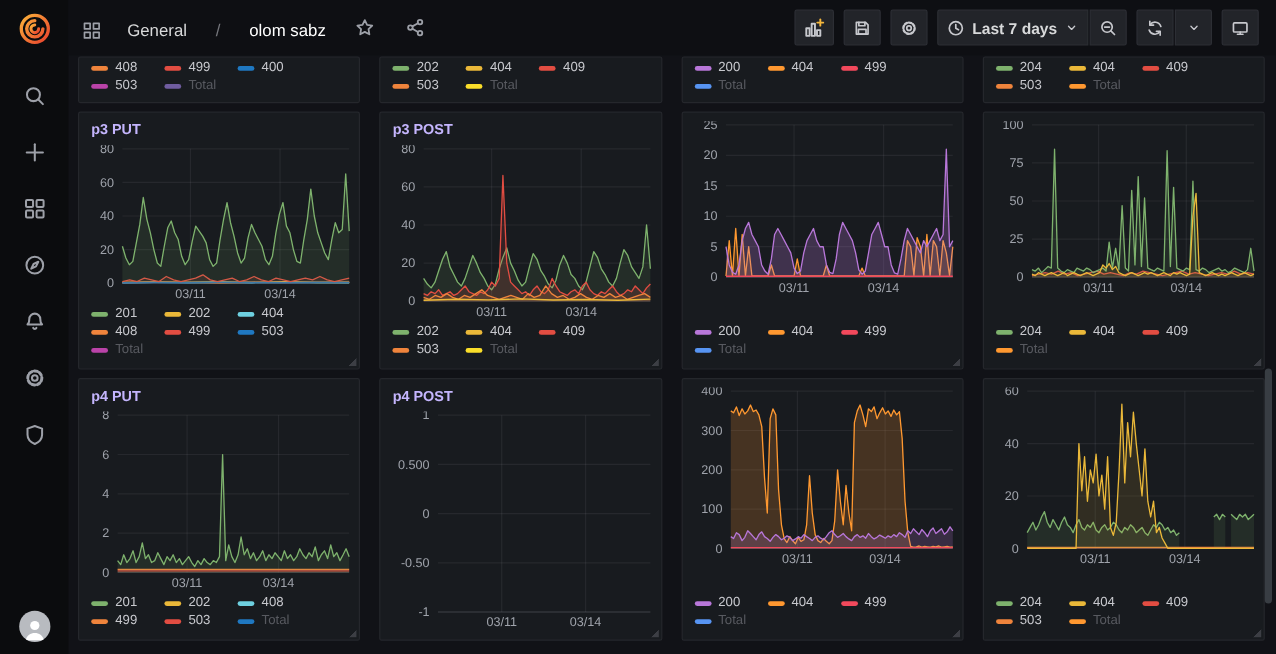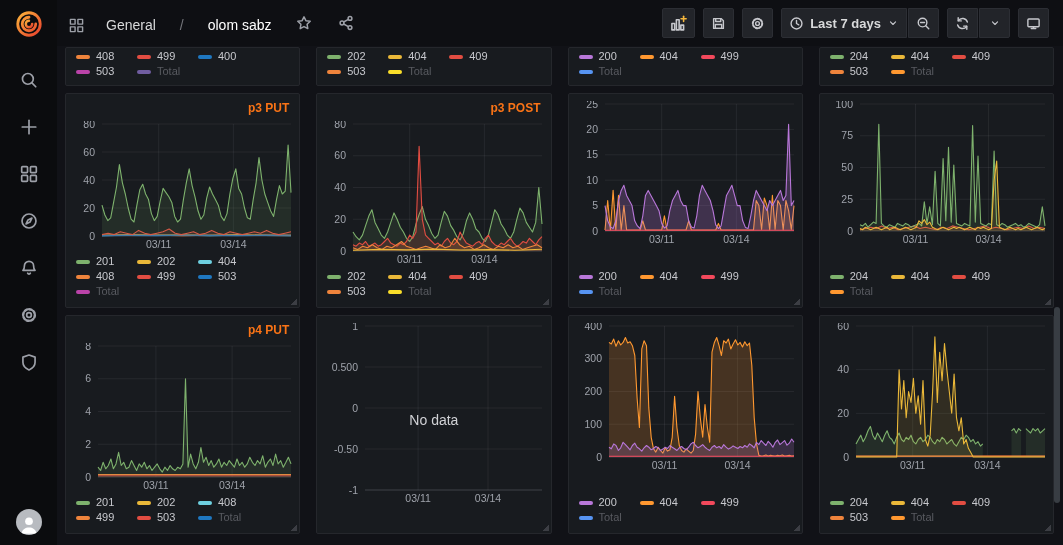--- a/index.html
+++ b/index.html
@@ -34,21 +34,21 @@
   .tgroup .tbtn:last-child { border-top-left-radius:0; border-bottom-left-radius:0; }
   .tbtn svg { stroke:#c7c8cd; fill:none; stroke-width:1.5; stroke-linecap:round; stroke-linejoin:round; }
   .tbtn .accent { stroke:#f5b73d; }
   .time-label { font-weight:600; }
 
   
   .dash { flex:1; display:grid; grid-template-columns:repeat(4, 1fr); grid-template-rows:39px 215px 219px; gap:7px 16px; padding:1px 9px 6px 8px; }
   .panel { position:relative; background:#181b1f; border:1px solid #25272c; border-radius:2px; display:flex; flex-direction:column; padding:7px 10px 8px; min-width:0; }
   .panel.cut { justify-content:flex-end; overflow:hidden; padding:0 10px 6px; }
   .panel.full::after { content:""; position:absolute; right:2px; bottom:2px; width:7px; height:7px; background:linear-gradient(135deg, transparent 55%, #3c3e44 55%); }
-  .ptitle { text-align:right; font-size:12px; font-weight:700; color:#f97316; height:17px; flex:0 0 17px; margin-bottom:3px; cursor:pointer; }
+  .ptitle { text-align:left; font-size:12px; font-weight:700; color:#c4b5fd; height:17px; flex:0 0 17px; margin-bottom:3px; cursor:pointer; }
   .chart { position:relative; flex:1; min-height:0; }
   .chart svg { position:absolute; left:0; top:0; }
   .nodata { position:absolute; left:0; right:0; top:44%; text-align:center; font-size:14px; color:#d0d1d5; }
 
   .legend { display:flex; flex-wrap:wrap; align-items:center; margin-top:3px; line-height:15px; flex:0 0 auto; }
   .legend-item { display:flex; align-items:center; margin-right:12px; cursor:pointer; min-width:49px; }
   .legend-item .sw { width:14px; height:4px; border-radius:2px; margin-right:6px; flex:0 0 14px; }
   .legend-item .lbl { font-size:11px; color:#c7c8cd; }
   .legend-item.dim .lbl { color:#585a60; }
 
@@ -579,38 +579,38 @@
               <span class="sw" style="background: rgb(226, 77, 66);"></span>
               <span class="lbl">503</span>
             </span>
             <span class="legend-item dim">
               <span class="sw" style="background: rgb(31, 120, 193);"></span>
               <span class="lbl">Total</span>
             </span>
           </div>
         </div>
         <div class="panel full">
+          <div class="ptitle">p4 POST</div>
           <div class="chart">
             <svg width="219" height="182">
               <line x1="91.1" x2="91.1" y1="3" y2="167" stroke="rgba(204,204,220,0.08)"></line>
               <line x1="161.015" x2="161.015" y1="3" y2="167" stroke="rgba(204,204,220,0.08)"></line>
               <line x1="38" x2="215" y1="167" y2="167" stroke="rgba(204,204,220,0.22)"></line>
               <text x="31" y="170.5" text-anchor="end" font-size="10.5" fill="#9fa3ab">-1</text>
               <line x1="38" x2="215" y1="126" y2="126" stroke="rgba(204,204,220,0.08)"></line>
               <text x="31" y="129.5" text-anchor="end" font-size="10.5" fill="#9fa3ab">-0.50</text>
               <line x1="38" x2="215" y1="85" y2="85" stroke="rgba(204,204,220,0.08)"></line>
               <text x="31" y="88.5" text-anchor="end" font-size="10.5" fill="#9fa3ab">0</text>
               <line x1="38" x2="215" y1="44" y2="44" stroke="rgba(204,204,220,0.08)"></line>
               <text x="31" y="47.5" text-anchor="end" font-size="10.5" fill="#9fa3ab">0.500</text>
               <line x1="38" x2="215" y1="3" y2="3" stroke="rgba(204,204,220,0.08)"></line>
               <text x="31" y="6.5" text-anchor="end" font-size="10.5" fill="#9fa3ab">1</text>
               <text x="91.1" y="179" text-anchor="middle" font-size="10.5" fill="#9fa3ab">03/11</text>
               <text x="161.015" y="179" text-anchor="middle" font-size="10.5" fill="#9fa3ab">03/14</text>
             </svg>
-            <div class="nodata">No data</div>
           </div>
         </div>
         <div class="panel full">
           <div class="chart">
             <svg width="219" height="149">
               <line x1="85.5" x2="85.5" y1="3" y2="134" stroke="rgba(204,204,220,0.08)"></line>
               <line x1="158.575" x2="158.575" y1="3" y2="134" stroke="rgba(204,204,220,0.08)"></line>
               <line x1="30" x2="215" y1="134" y2="134" stroke="rgba(204,204,220,0.22)"></line>
               <text x="23" y="137.5" text-anchor="end" font-size="10.5" fill="#9fa3ab">0</text>
               <line x1="30" x2="215" y1="101.25" y2="101.25" stroke="rgba(204,204,220,0.08)"></line>

